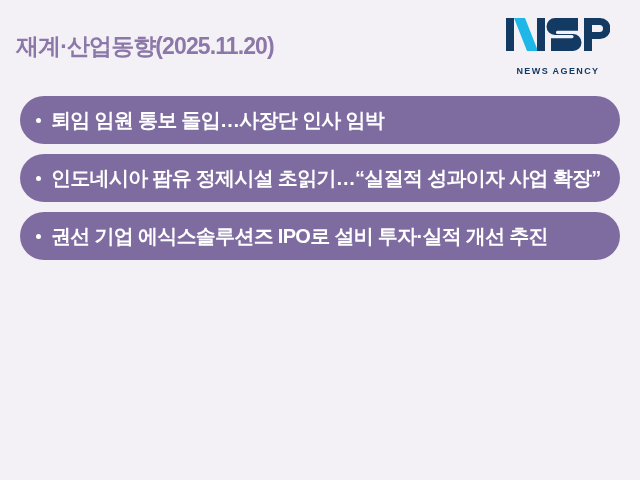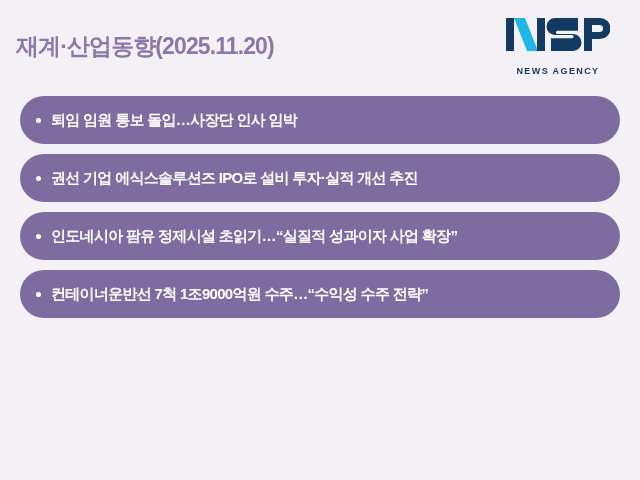--- a/index.html
+++ b/index.html
@@ -94,21 +94,21 @@
     height: 5px;
     border-radius: 50%;
     background: #ffffff;
     flex: 0 0 auto;
     margin-right: 10px;
     margin-top: 1px;
   }
 
   .bullet-text {
     color: #ffffff;
-    font-size: 15px;
+    font-size: 20px;
     font-weight: bold;
     letter-spacing: -0.7px;
     white-space: nowrap;
     line-height: 1.2;
   }
 </style>
 </head>
 <body>
 
 <div class="card">
@@ -133,28 +133,24 @@
 
   <div class="bullet-list">
 
     <div class="bullet-pill">
       <span class="bullet-dot"></span>
       <span class="bullet-text">퇴임 임원 통보 돌입…사장단 인사 임박</span>
     </div>
 
     <div class="bullet-pill">
       <span class="bullet-dot"></span>
-      <span class="bullet-text">권선 기업 에식스솔루션즈 IPO로 설비 투자·실적 개선 추진</span>
-    </div>
-
-    <div class="bullet-pill">
-      <span class="bullet-dot"></span>
       <span class="bullet-text">인도네시아 팜유 정제시설 초읽기…“실질적 성과이자 사업 확장”</span>
     </div>
 
     <div class="bullet-pill">
       <span class="bullet-dot"></span>
-      <span class="bullet-text">컨테이너운반선 7척 1조9000억원 수주…“수익성 수주 전략”</span>
+      <span class="bullet-text">권선 기업 에식스솔루션즈 IPO로 설비 투자·실적 개선 추진</span>
     </div>
+
 
 
   </div>
 </div>
 
 </body></html>

